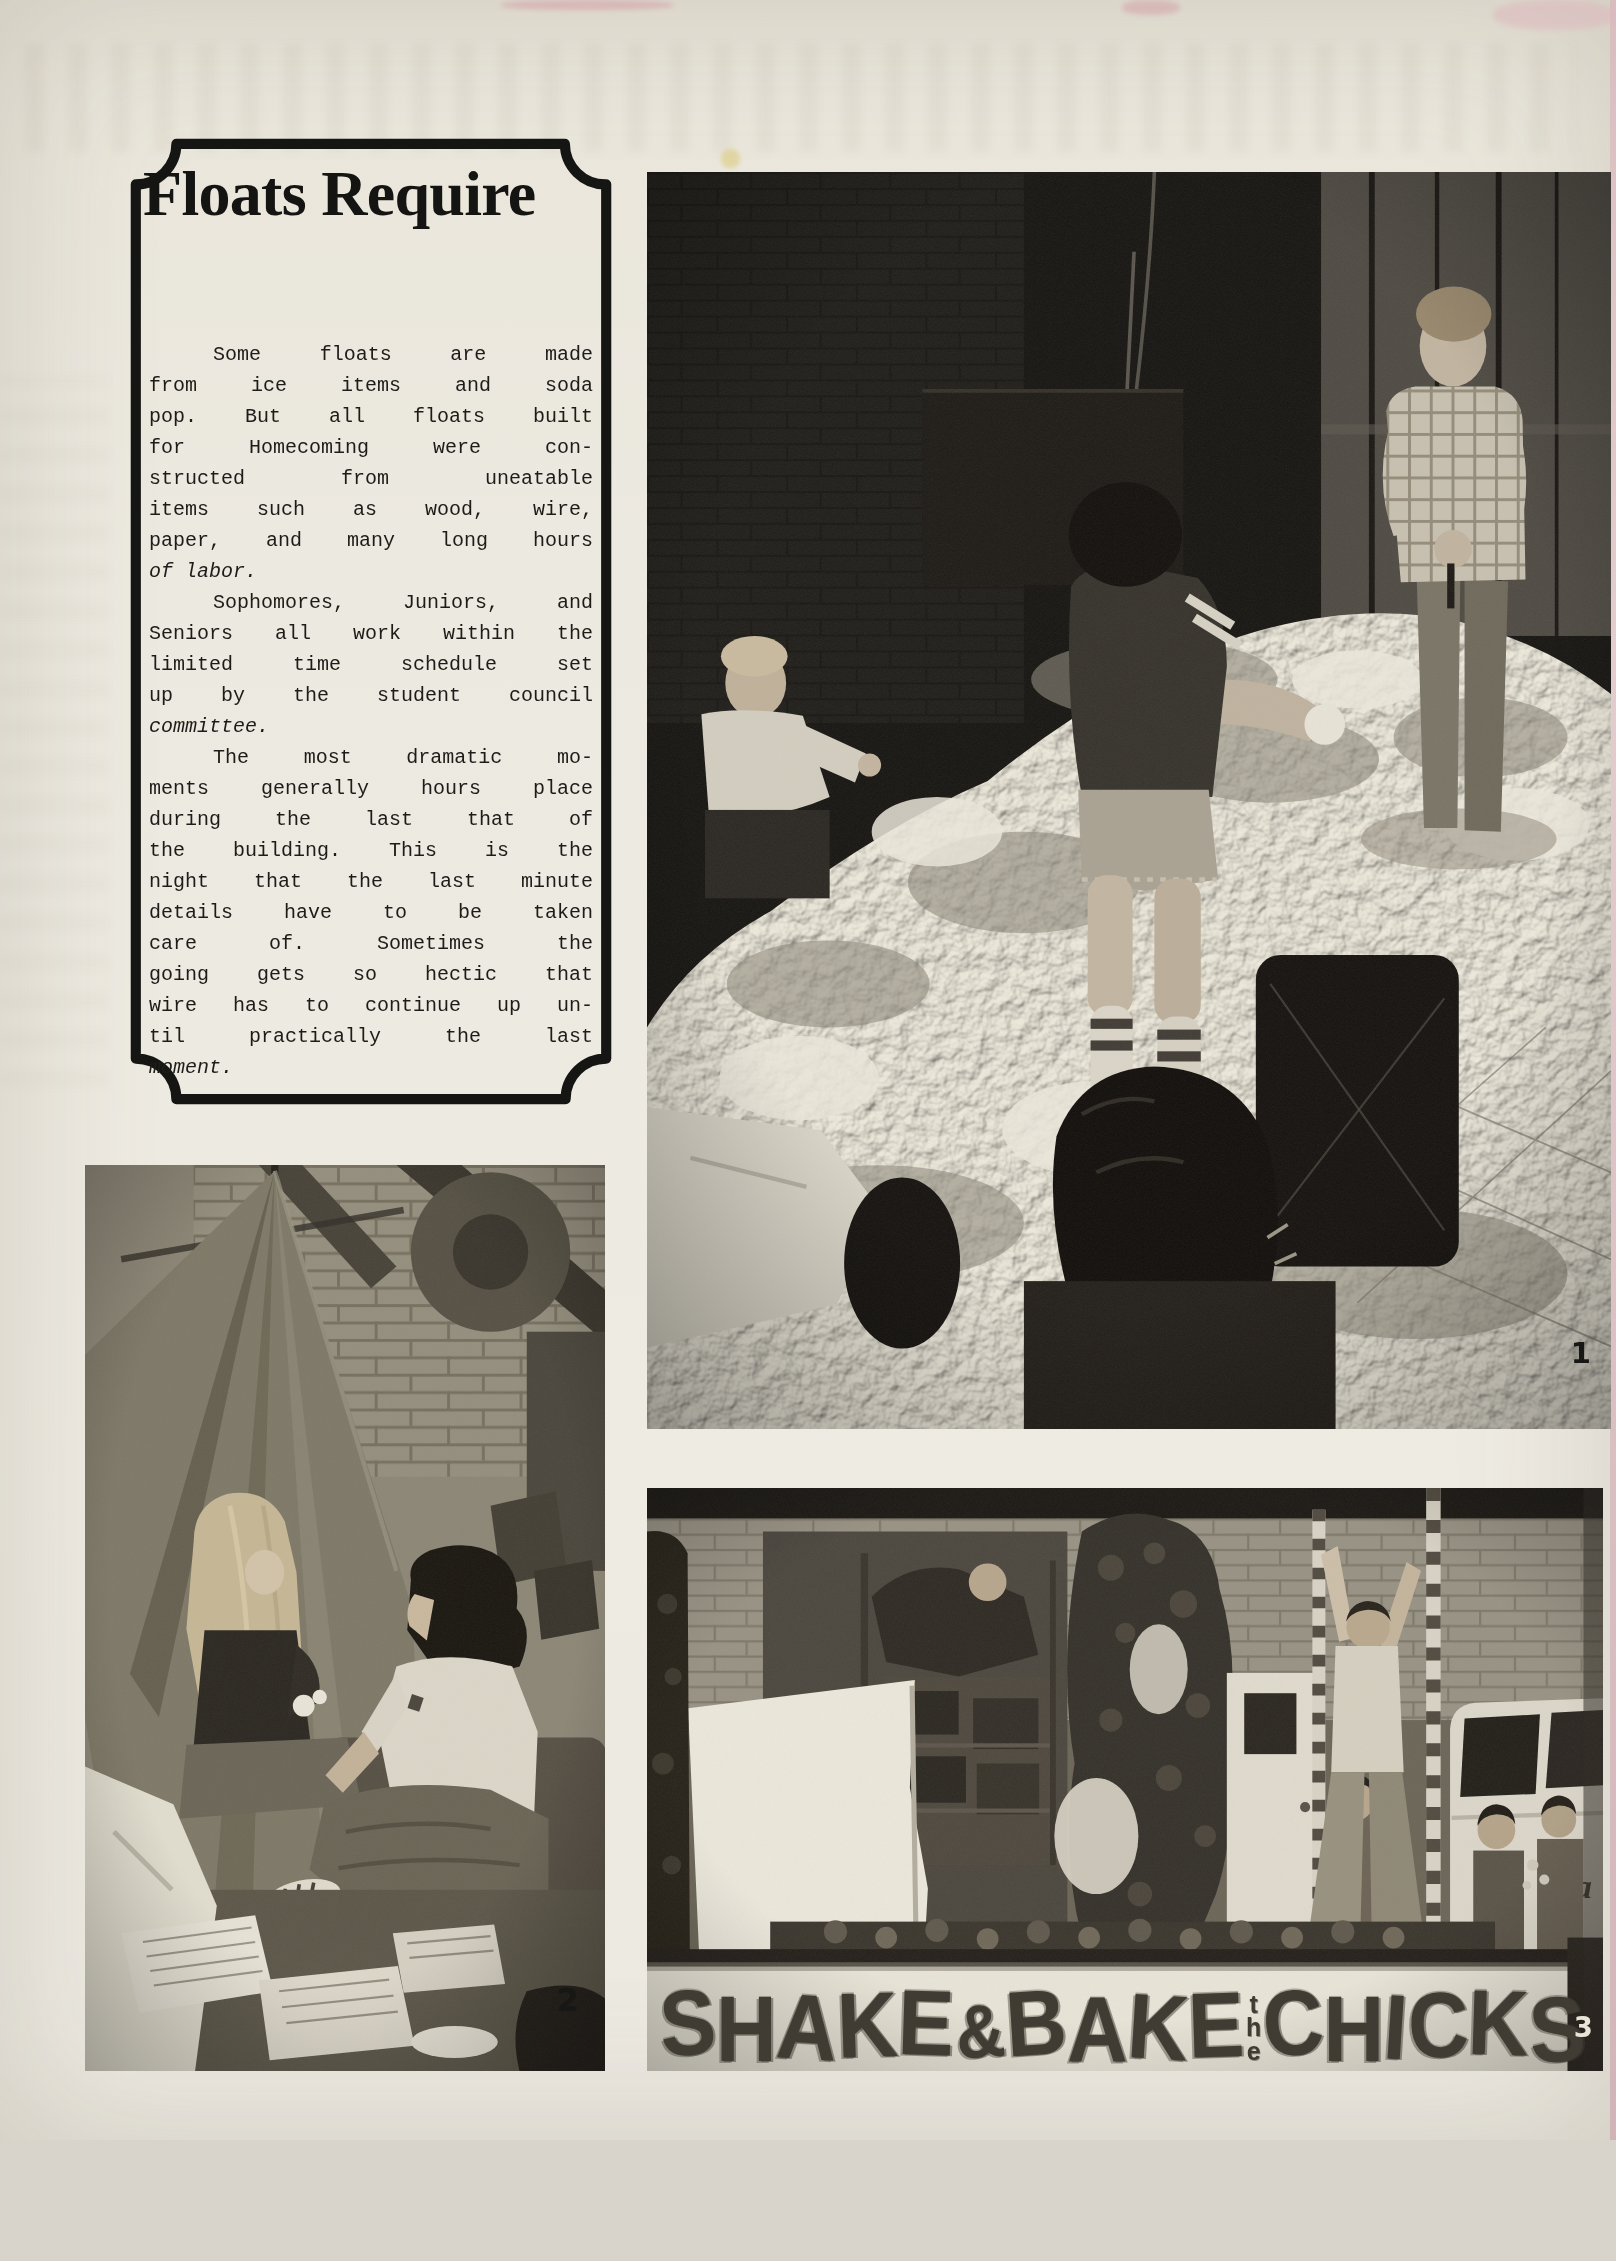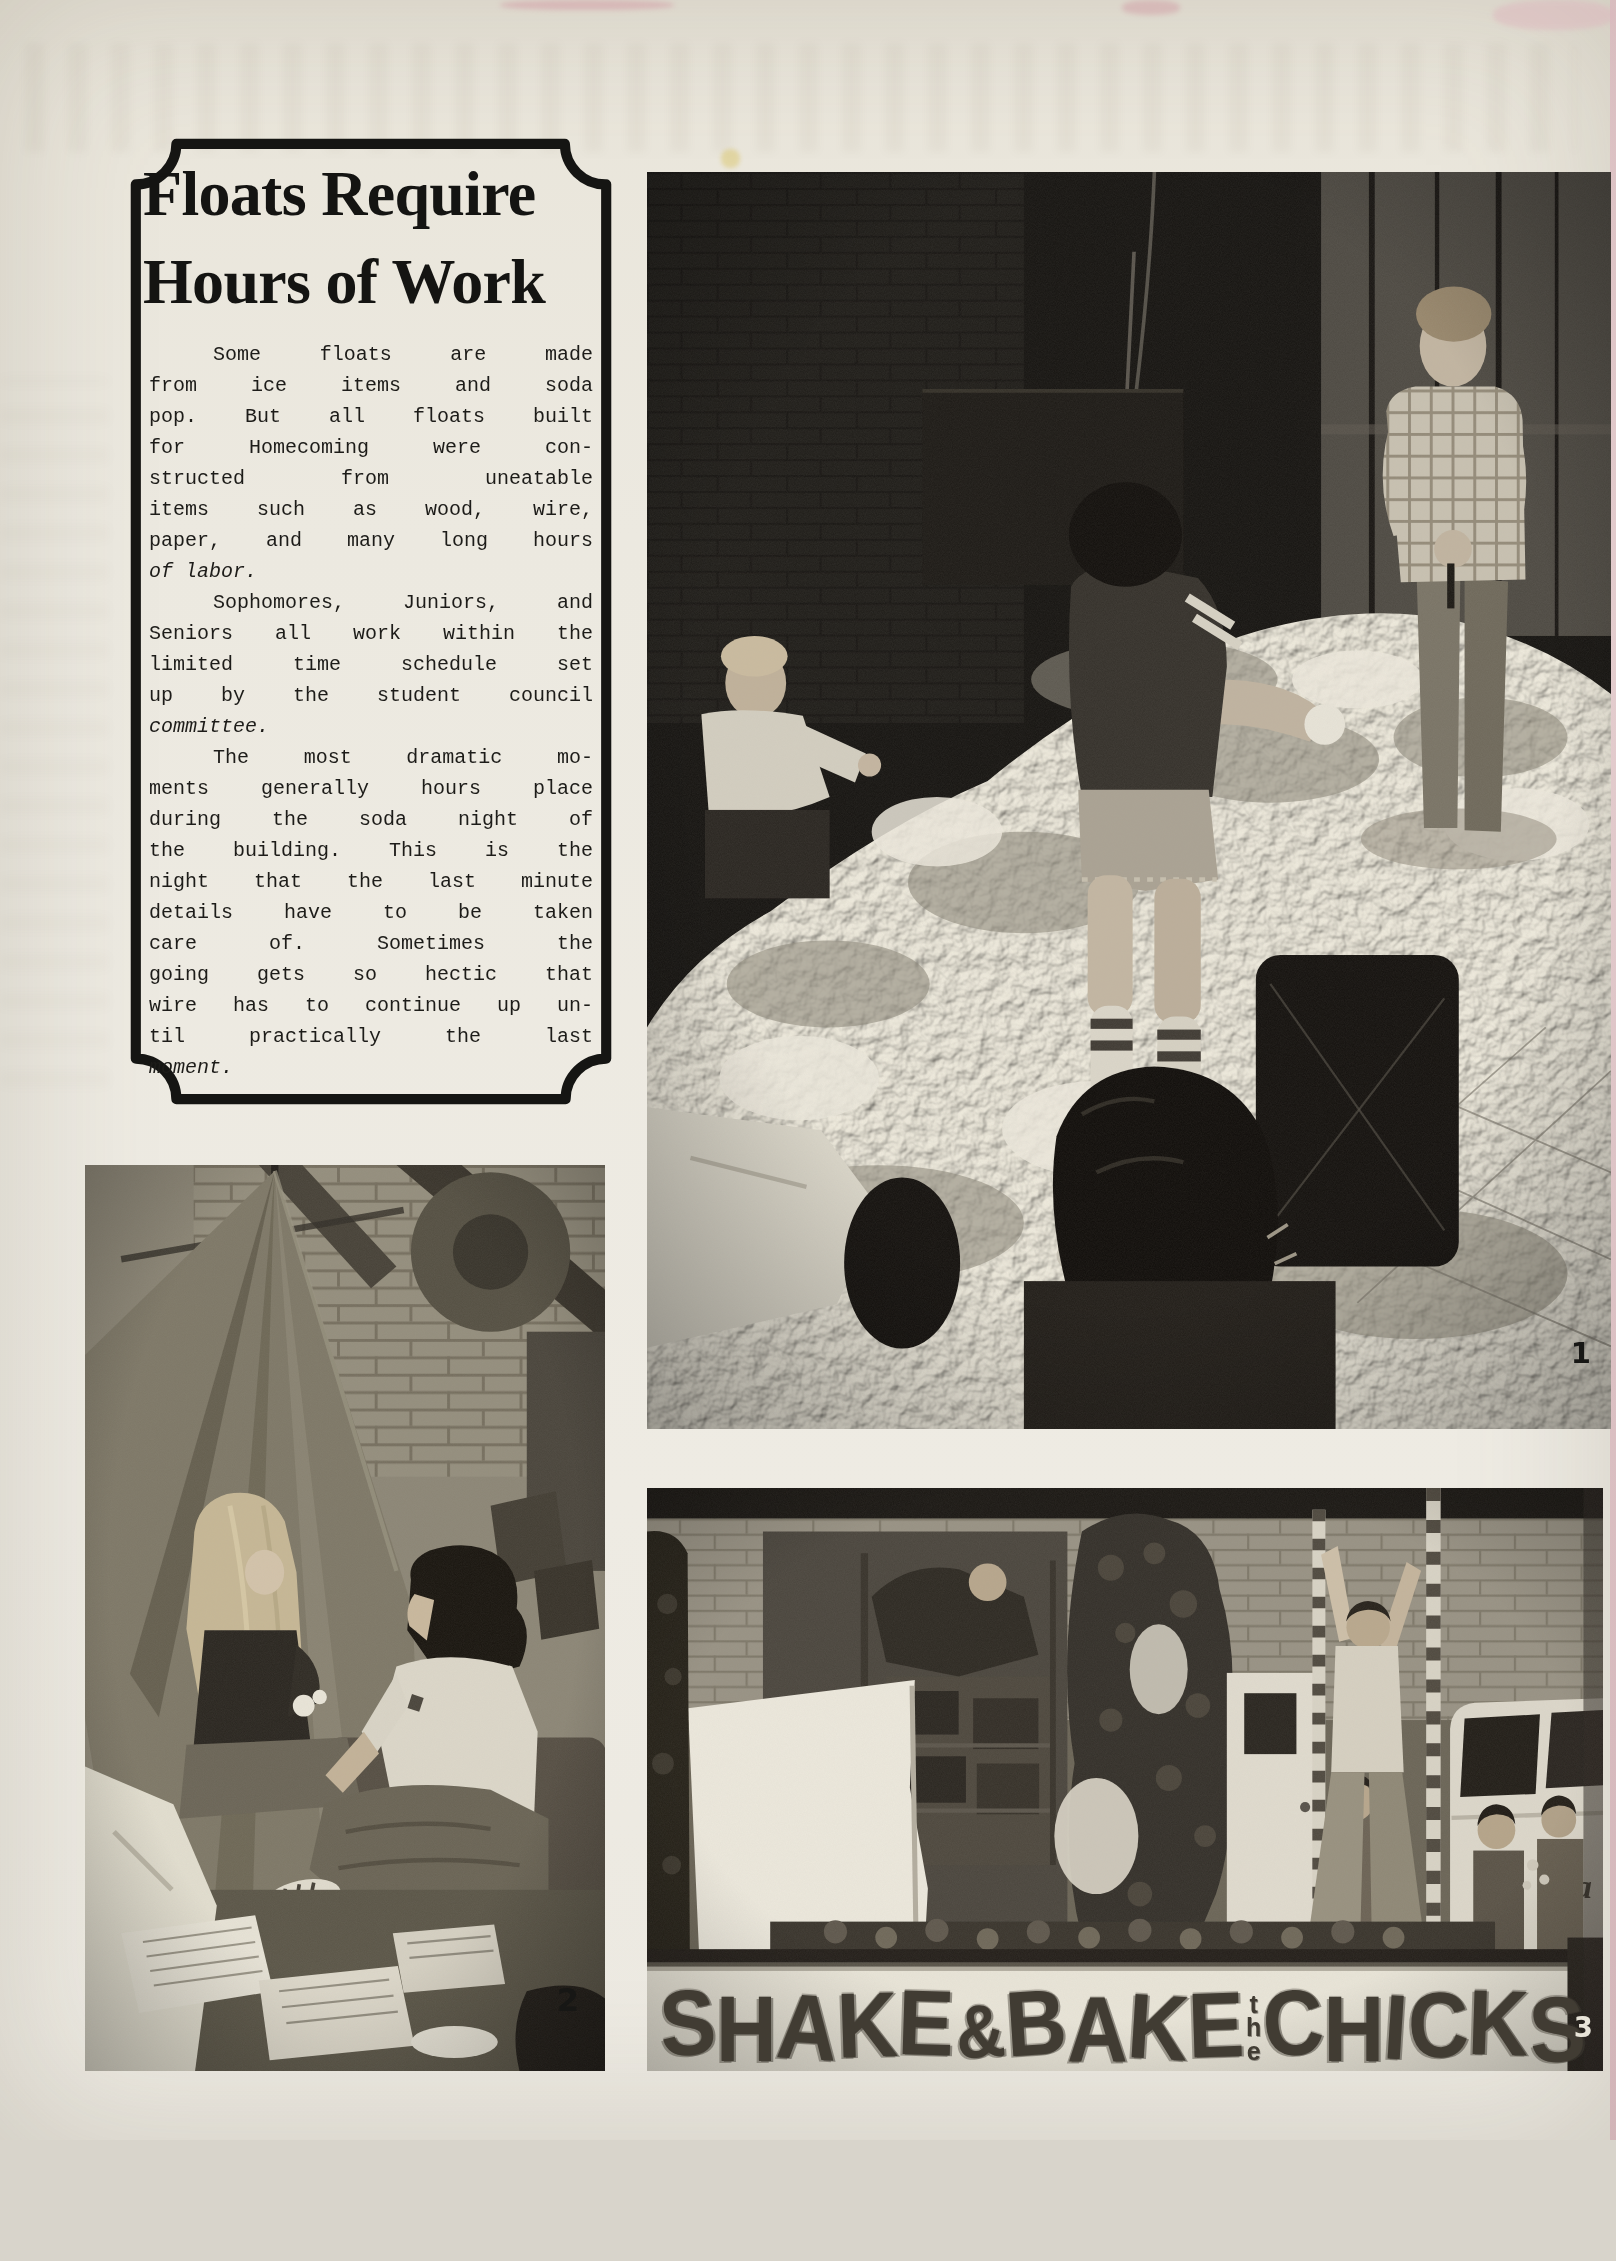--- a/index.html
+++ b/index.html
@@ -71,39 +71,38 @@
   <div class="smudge" style="left:1493px;top:0;width:123px;height:30px;background:#ddb6bd;opacity:.5"></div>
   <div class="smudge" style="left:721px;top:149px;width:19px;height:19px;background:#d8c25f;opacity:.45;filter:blur(2.2px)"></div>
   <div class="edge-strip"></div>
 
   <section class="article-box">
     <svg class="box-border" width="482" height="967" viewBox="0 0 665 1334">
       <path d="M 64 8 L 600 8 A 56 56 0 0 0 657 64 L 657 1270 A 56 56 0 0 0 601 1326 L 64 1326 A 56 56 0 0 0 8 1270 L 8 64 A 56 56 0 0 0 64 8 Z" fill="none" stroke="#151513" stroke-width="14" stroke-linejoin="round"></path>
     </svg>
     <h1 class="article-title">
       <div class="tline">Floats Require</div>
-      <div class="tline">Hours of Work</div>
     </h1>
     <div id="article-body">
         <div class="bodyline indent">Some floats are made</div>
         <div class="bodyline">from ice items and soda</div>
         <div class="bodyline">pop. But all floats built</div>
         <div class="bodyline">for Homecoming were con-</div>
         <div class="bodyline">structed from uneatable</div>
         <div class="bodyline">items such as wood, wire,</div>
         <div class="bodyline">paper, and many long hours</div>
         <div class="bodyline plast">of labor.</div>
         <div class="bodyline indent">Sophomores, Juniors, and</div>
         <div class="bodyline">Seniors all work within the</div>
         <div class="bodyline">limited time schedule set</div>
         <div class="bodyline">up by the student council</div>
         <div class="bodyline plast">committee.</div>
         <div class="bodyline indent">The most dramatic mo-</div>
         <div class="bodyline">ments generally hours place</div>
-        <div class="bodyline">during the soda night of</div>
+        <div class="bodyline">during the last that of</div>
         <div class="bodyline">the building. This is the</div>
         <div class="bodyline">night that the last minute</div>
         <div class="bodyline">details have to be taken</div>
         <div class="bodyline">care of. Sometimes the</div>
         <div class="bodyline">going gets so hectic that</div>
         <div class="bodyline">wire has to continue up un-</div>
         <div class="bodyline">til practically the last</div>
         <div class="bodyline plast">moment.</div>
       </div>
   </section>

